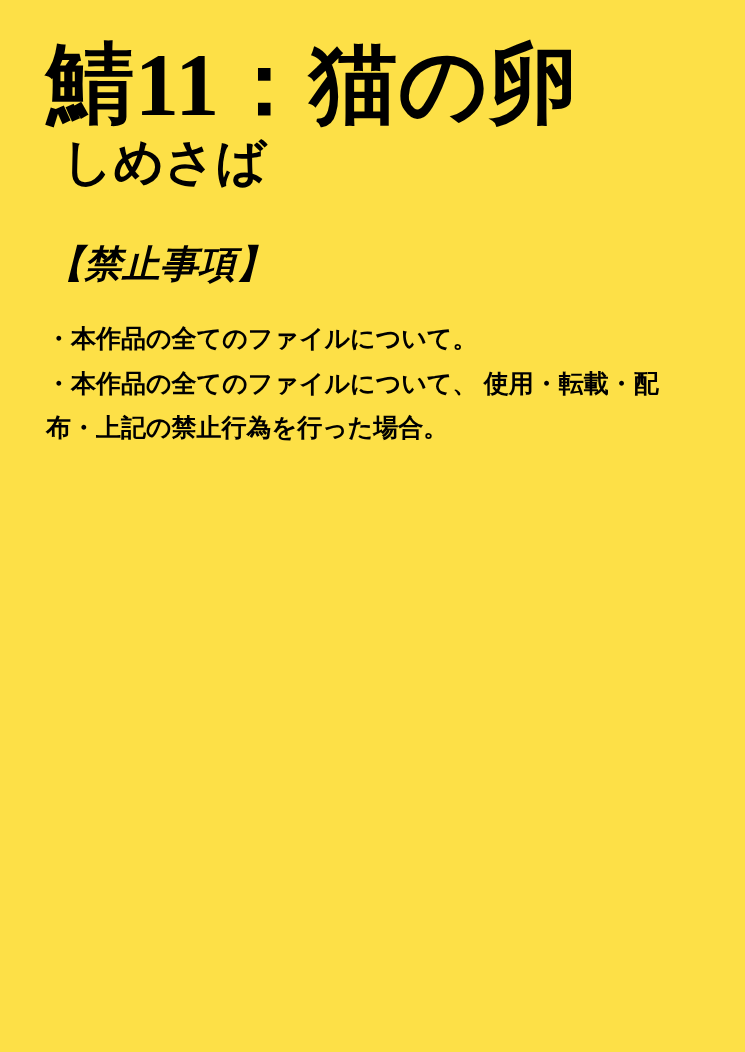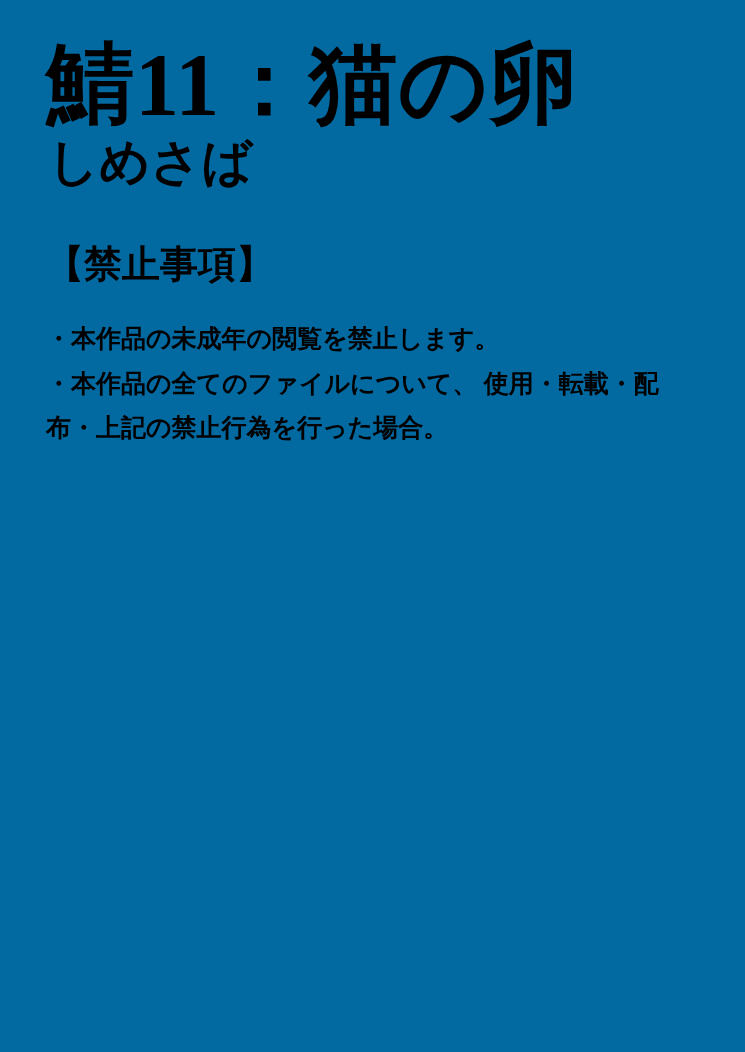--- a/index.html
+++ b/index.html
@@ -4,46 +4,47 @@
 <style>
   html, body {
     margin: 0;
     padding: 0;
     background: #ffffff;
   }
   .page {
     position: relative;
     width: 745px;
     height: 1052px;
-    background: #0369a1;
+    background: #fde047;
     color: #000000;
     font-family: "Liberation Serif", "DejaVu Serif", serif;
     box-sizing: border-box;
     padding: 36px 46px 0 46px;
     overflow: hidden;
   }
   .doc-title {
     font-size: 88px;
     font-weight: bold;
     line-height: 1.12;
     margin: 0;
     letter-spacing: 1px;
     white-space: nowrap;
   }
   .doc-subtitle {
     font-size: 50px;
     font-weight: bold;
     line-height: 1.1;
-    margin: 0 0 0 2px;
+    margin: 0 0 0 16px;
   }
   .section-heading {
     font-size: 38px;
     font-weight: bold;
     margin: 52px 0 0 0;
     line-height: 1.2;
+    font-style: italic;
   }
   .body-text {
     margin-top: 30px;
     font-size: 25px;
     font-weight: bold;
     line-height: 1.78;
   }
   .body-text p {
     margin: 0;
     white-space: pre-wrap;
@@ -52,16 +53,16 @@
 </head>
 <body>
 
 <div class="page">
   <h1 class="doc-title">鯖11：猫の卵</h1>
   <div class="doc-subtitle">しめさば</div>
 
   <div class="section-heading">【禁止事項】</div>
 
   <div class="body-text">
-    <p>・本作品の未成年の閲覧を禁止します。</p>
+    <p>・本作品の全てのファイルについて。</p>
     <p>・本作品の全てのファイルについて、 使用・転載・配布・上記の禁止行為を行った場合。</p>
   </div>
 </div>
 
 </body></html>

